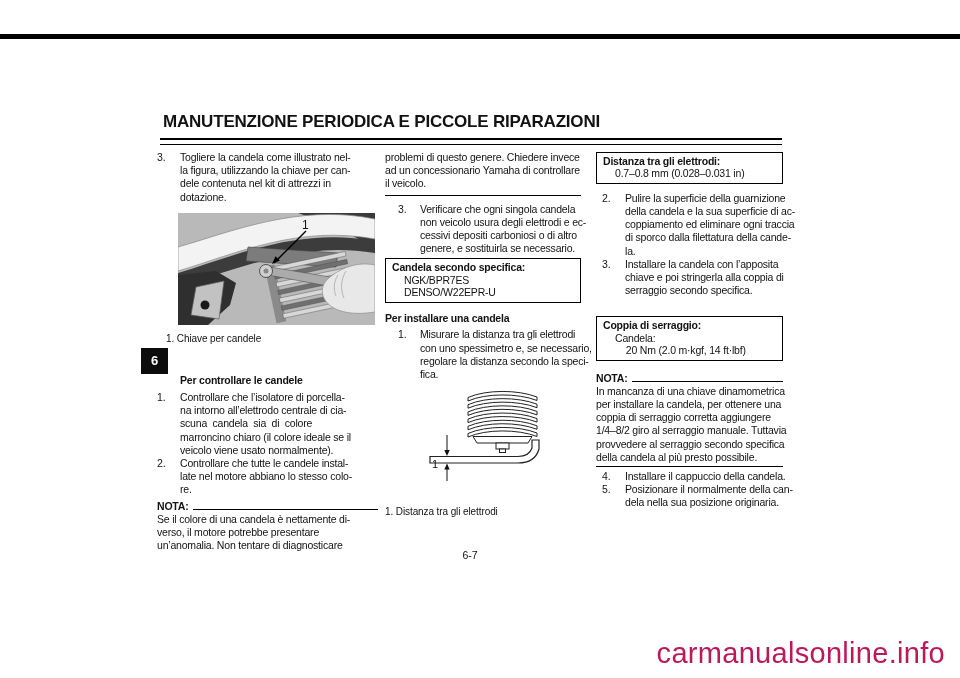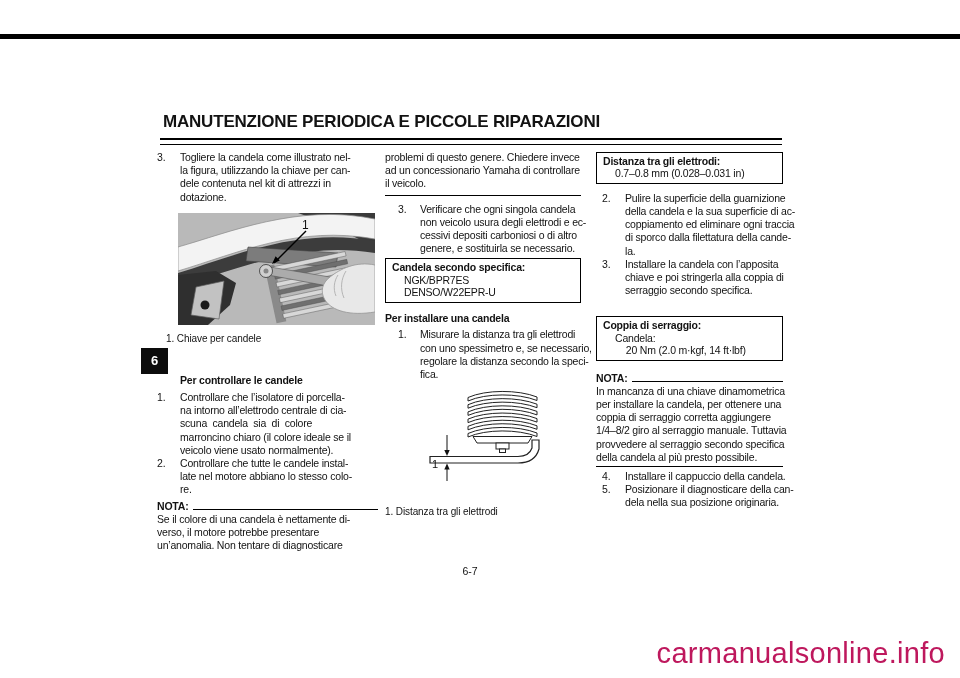--- a/index.html
+++ b/index.html
@@ -43,21 +43,21 @@
   .m-it{margin-top:3.5px;}
   .m-nota{margin-top:3px;}
   .m-rule{margin-top:4px;}
   .c3-step2{margin-top:8px;}
   .c3-box3{margin-top:19px;}
   .c3-nota{margin-top:11px;}
   .c3-rule{margin-top:2px;}
   .c3-step4{margin-top:3px;}
   .cap2{margin-top:15px;}
   .page-num{position:absolute;left:425px;top:549px;width:90px;text-align:center;
-            font-size:10.5px;letter-spacing:0;margin-top:16px;}
+            font-size:10.5px;letter-spacing:0;}
   .watermark{position:absolute;right:15px;top:637px;font-size:29px;color:#be185d;
              letter-spacing:0.3px;}
   svg text{font-family:"Liberation Sans",sans-serif;fill:#111;}
 </style>
 </head>
 <body>
 
 <div class="page">
 
   <div class="scan-strip"></div>
@@ -222,21 +222,21 @@
 provvedere al serraggio secondo specifica
 della candela al più presto possibile.</div>
     <div class="rule c3-rule"></div>
 
     <div class="item c3-step4">
       <span class="n">4.</span>
       <div class="txt">Installare il cappuccio della candela.</div>
     </div>
     <div class="item">
       <span class="n">5.</span>
-      <div class="txt">Posizionare il diagnosticare della can-
+      <div class="txt">Posizionare il normalmente della can-
 dela nella sua posizione originaria.</div>
     </div>
   </div>
 
   <div class="page-num">6-7</div>
   <div class="watermark">carmanualsonline.info</div>
 
 </div>
 
 </body></html>

